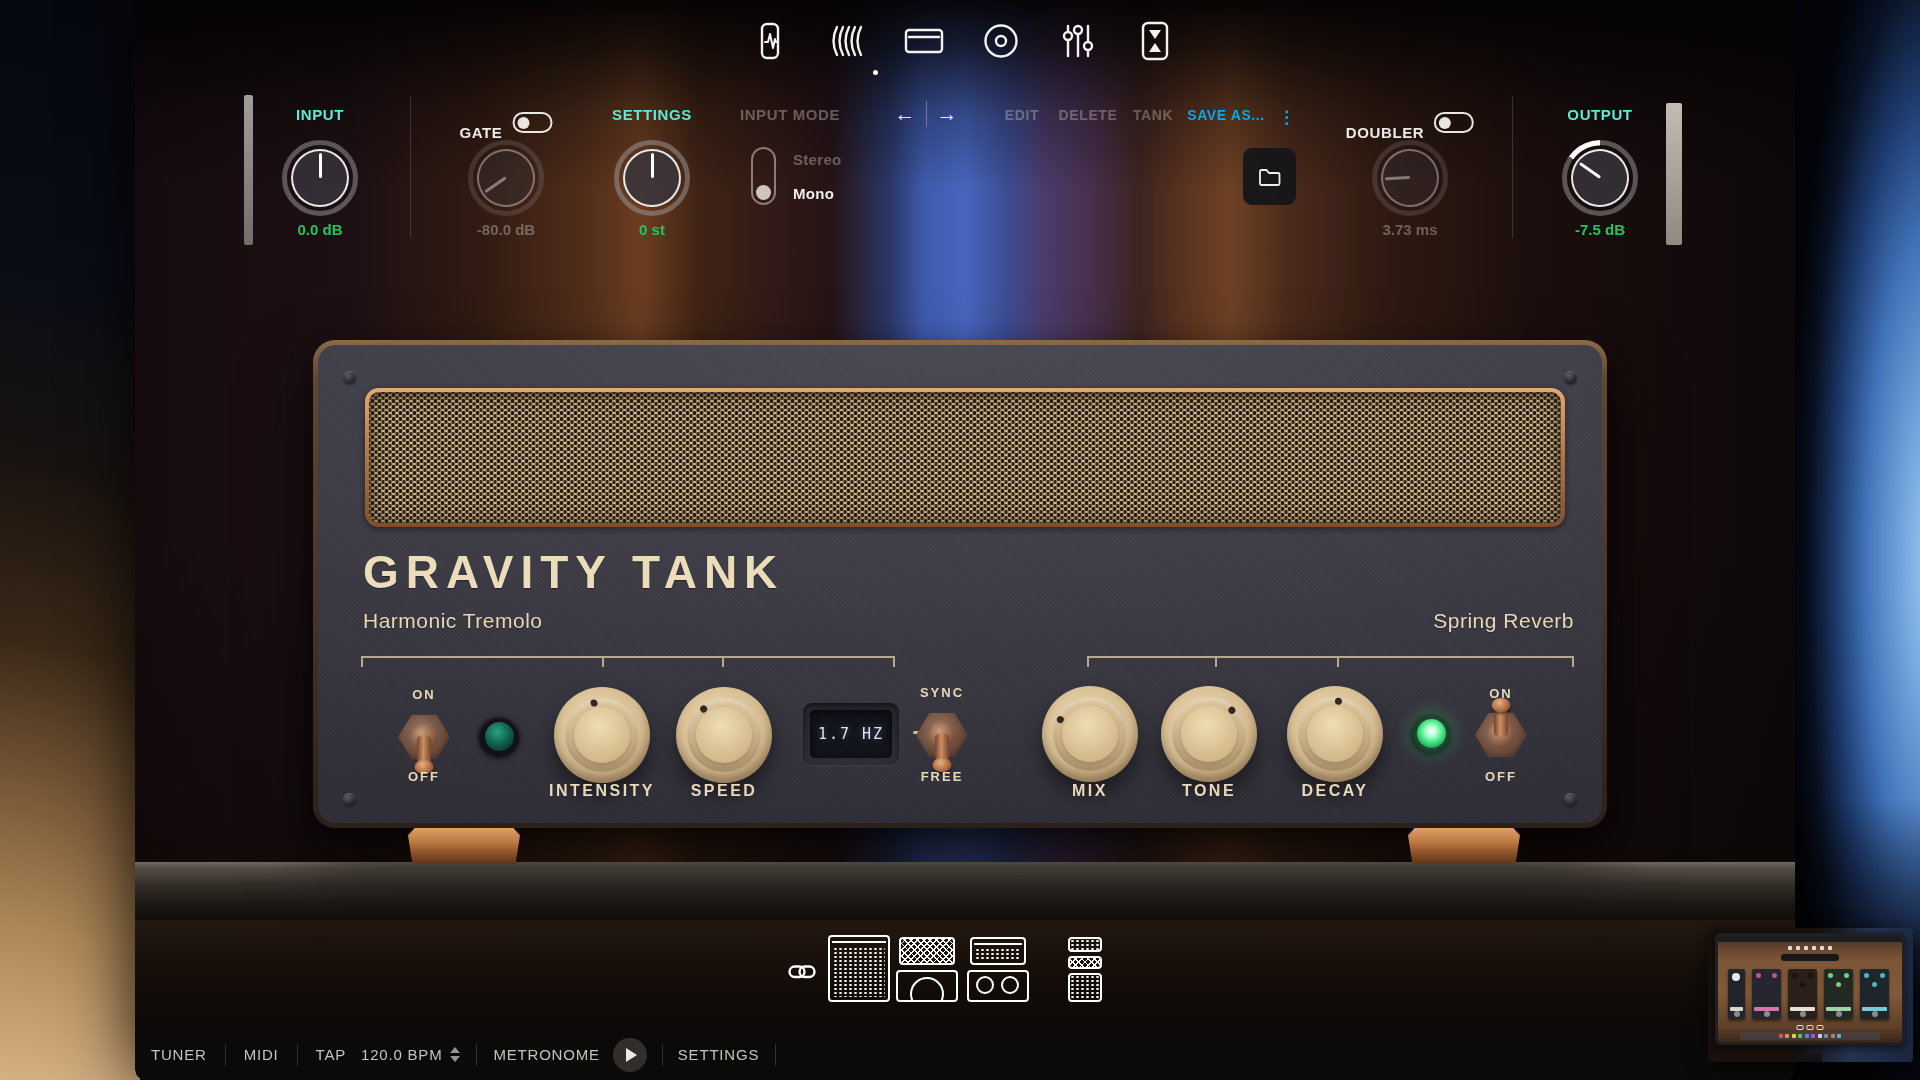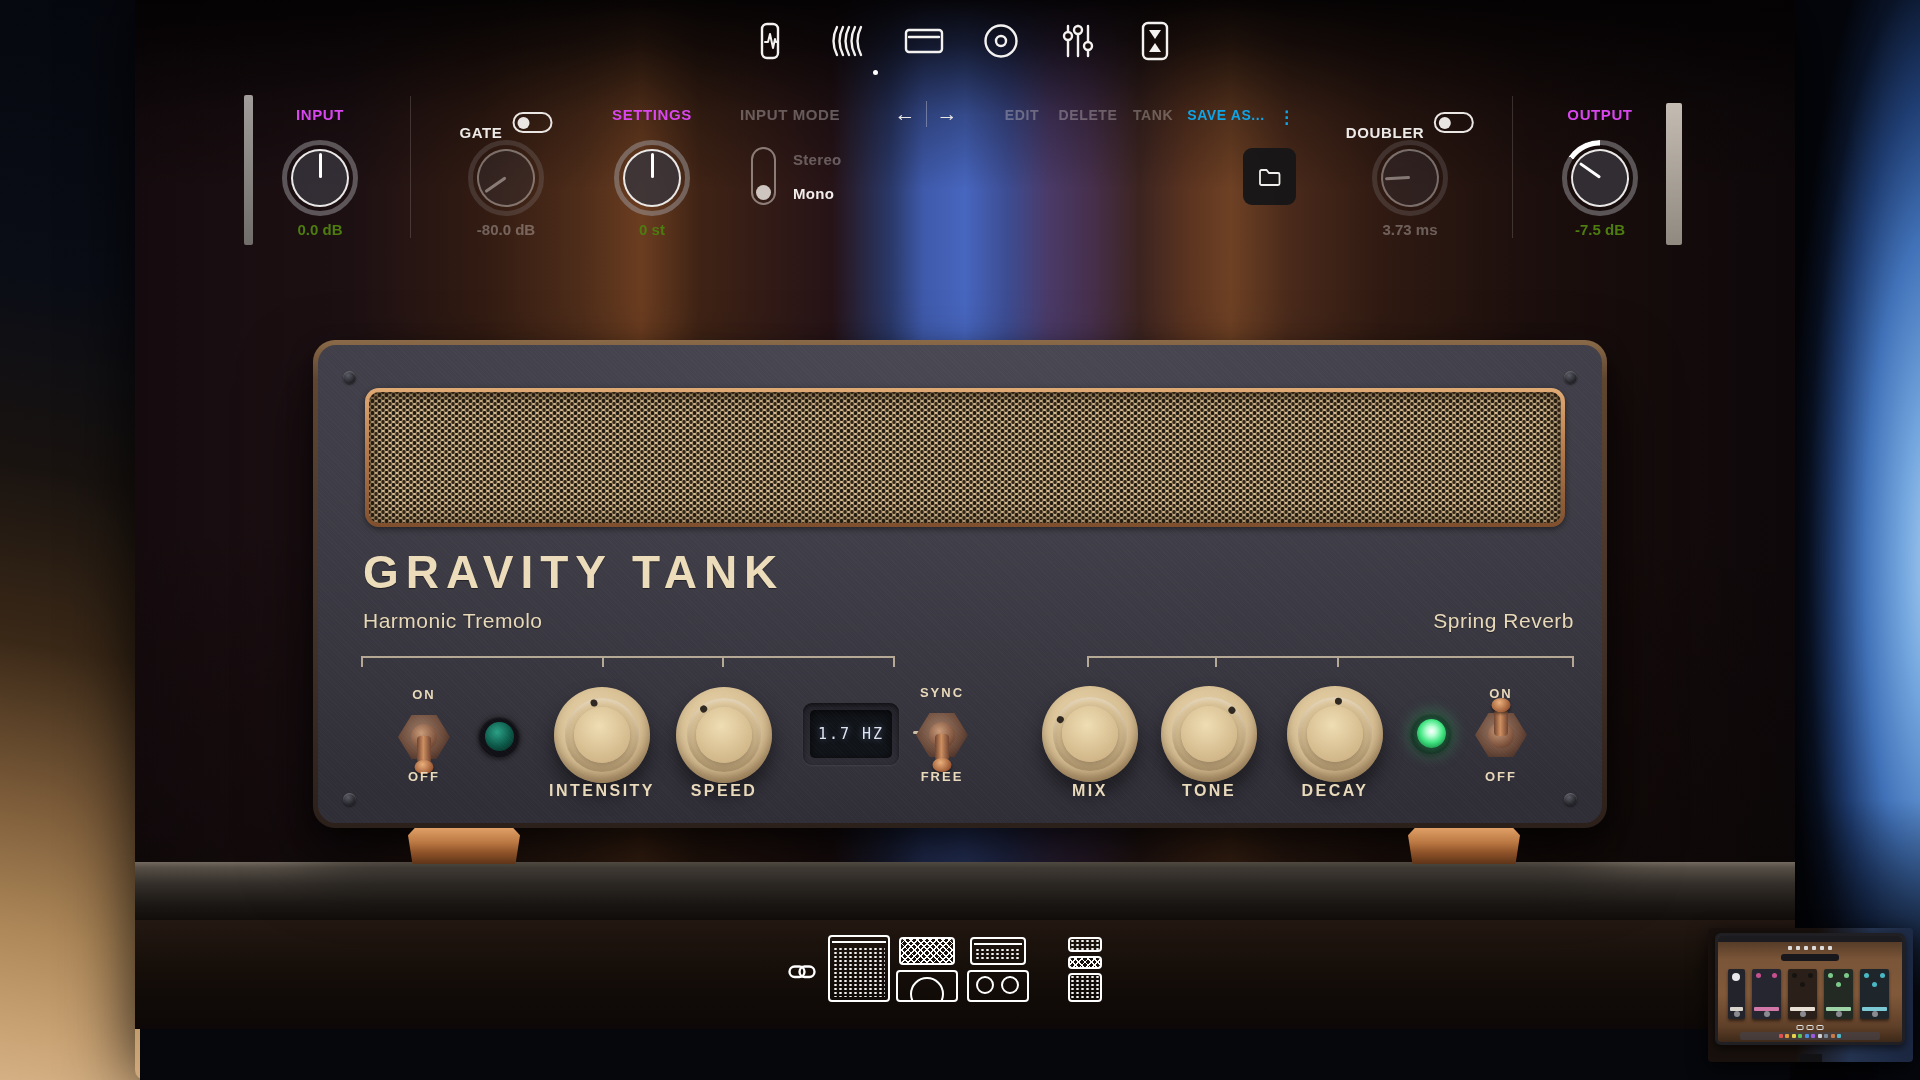--- a/index.html
+++ b/index.html
@@ -32,23 +32,23 @@
     background:linear-gradient(180deg,#241812 0%,#150e09 45%,#0d0807 100%); }
 
   
   .toolbar { position:absolute; left:607px; top:14px; display:flex; gap:21px; }
   .tb-icon { width:56px; height:54px; display:flex; align-items:center; justify-content:center; cursor:pointer; }
   .tb-icon svg { stroke:#f4f2f0; fill:none; stroke-width:2.4; stroke-linecap:round; stroke-linejoin:round; }
   .tb-dot { position:absolute; left:738px; top:70px; width:5px; height:5px; border-radius:50%; background:#fff; }
 
   
   .hlabel { position:absolute; transform:translateX(-50%); font-size:15px; font-weight:700;
-    letter-spacing:.6px; color:#d946ef; white-space:nowrap; top:106px; }
+    letter-spacing:.6px; color:#5eead4; white-space:nowrap; top:106px; }
   .hval { position:absolute; transform:translateX(-50%); font-size:15px; font-weight:700;
-    color:#4d7c0f; white-space:nowrap; top:221px; }
+    color:#22c55e; white-space:nowrap; top:221px; }
   .dimtx { color:rgba(235,230,228,.35) !important; }
   .labelrow { position:absolute; top:104px; transform:translateX(-50%); display:flex; align-items:center; gap:10px; }
   .labelrow .lt { font-size:15px; font-weight:700; letter-spacing:.6px; color:#edeae8;margin-top:20px; }
   .pill { width:40px; height:21px; border:2px solid #eae6e4; border-radius:11px; position:relative; cursor:pointer; }
   .pill .pk { position:absolute; left:3px; top:2.5px; width:12px; height:12px; border-radius:50%; background:#eae6e4; }
   .vdiv { position:absolute; width:1px; top:96px; height:142px; background:rgba(235,230,228,.17); }
   .meter { position:absolute; border-radius:2px; }
 
   .hknob { position:absolute; width:58px; height:58px; transform:translate(-50%,-50%); cursor:pointer; }
   .kring { position:absolute; inset:-9px; border-radius:50%; border:5px solid rgba(158,155,160,.5); }
@@ -498,20 +498,40 @@
         <div class="ring-circ" style="width:18px; height:18px; left:32px; top:4px;"></div>
       </div>
     </div>
     <div style="position:absolute;">
       <div class="thumb mesh-dots" style="left:933px; top:937px; width:34px; height:15px;"></div>
       <div class="thumb mesh-cross" style="left:933px; top:956px; width:34px; height:13px;"></div>
       <div class="thumb mesh-dots" style="left:933px; top:973px; width:34px; height:29px;"></div>
     </div>
   </div>
 
+  <div class="bbar">
+    <span class="bit">TUNER</span>
+    <span class="bdiv" style="margin:0 18px;"></span>
+    <span class="bit">MIDI</span>
+    <span class="bdiv" style="margin:0 18px;"></span>
+    <span class="bit">TAP</span>
+    <span class="bit" style="margin-left:15px;">120.0 BPM</span>
+    <span class="stepper">
+        <i class="up"></i>
+        <i class="dn"></i>
+      </span>
+    <span class="bdiv" style="margin:0 16px;"></span>
+    <span class="bit">METRONOME</span>
+    <span class="playbtn" style="margin-left:13px;">
+        <i></i>
+      </span>
+    <span class="bdiv" style="margin:0 15px;"></span>
+    <span class="bit">SETTINGS</span>
+    <span class="bdiv" style="margin:0 16px;"></span>
+  </div>
 </div>
 
 <div class="pip">
   <div class="monitor">
     <div class="mscreen">
       <div class="mbar"></div>
       <div class="micons">
           <b></b>
           <b></b>
           <b></b>

